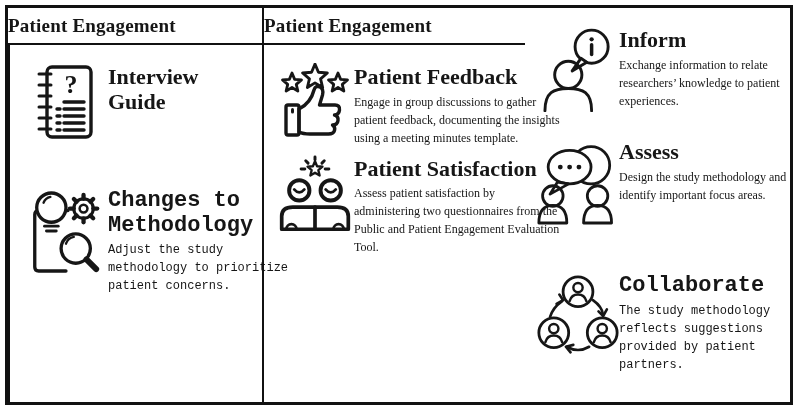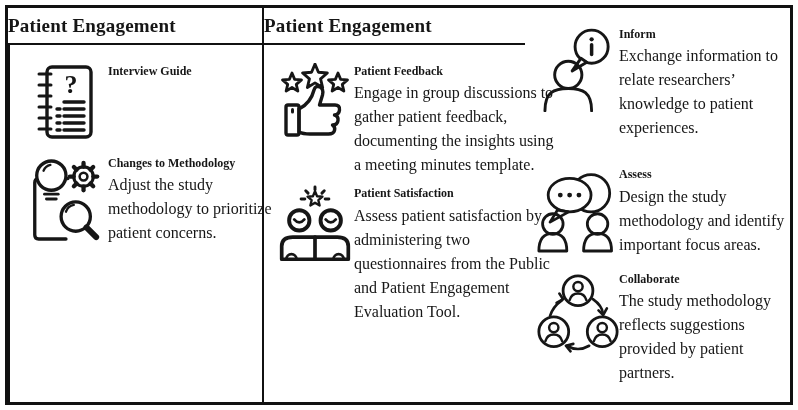--- a/index.html
+++ b/index.html
@@ -18,33 +18,33 @@
   .col-header{
     display:flex;align-items:center;justify-content:flex-start;
     border-bottom:2px solid #111;
     font-weight:bold;font-size:19px;letter-spacing:.2px;
   }
   .col-body{padding:10px 6px 0 12px;}
   .mid{border-left:2px solid #111;}
   .item{display:flex;align-items:flex-start;}
   .icon-box{flex:0 0 auto;display:flex;justify-content:center;}
   .txt{padding-top:2px;}
-  .item-title{font-weight:bold;font-size:12px;line-height:1.12;margin-bottom:3px;}
-  .item-desc{margin:0;font-size:16px;line-height:1.5;}
+  .item-title{font-weight:bold;font-size:22px;line-height:1.12;margin-bottom:3px;}
+  .item-desc{margin:0;font-size:12px;line-height:1.5;}
   
   .c1 .icon-box{width:82px;}
   .c1 .item-desc{width:180px;}
   .c2 .icon-box{width:86px;}
   .c2 .item-desc{width:188px;}
   .c2 .item-title{width:150px;}
   .c3 .icon-box{width:78px;}
   .c3 .item-desc{width:206px;}
   .mt-sm{margin-top:8px;}
   .mt-md{margin-top:26px;}
-  .mt-lg{margin-top:14px;}
+  .mt-lg{margin-top:46px;font-family:Liberation Mono, monospace;}
   svg{display:block;}
   .stroke{fill:none;stroke:#161616;stroke-width:3;stroke-linecap:round;stroke-linejoin:round;}
   .fillwhite{fill:#fff;stroke:#161616;stroke-width:3;stroke-linecap:round;stroke-linejoin:round;}
   .dot{fill:#161616;stroke:none;}
   .qmark{font-family:"Liberation Serif",serif;font-weight:bold;font-size:26px;fill:#161616;}
 </style>
 </head>
 <body>
 
 <div class="figure">

